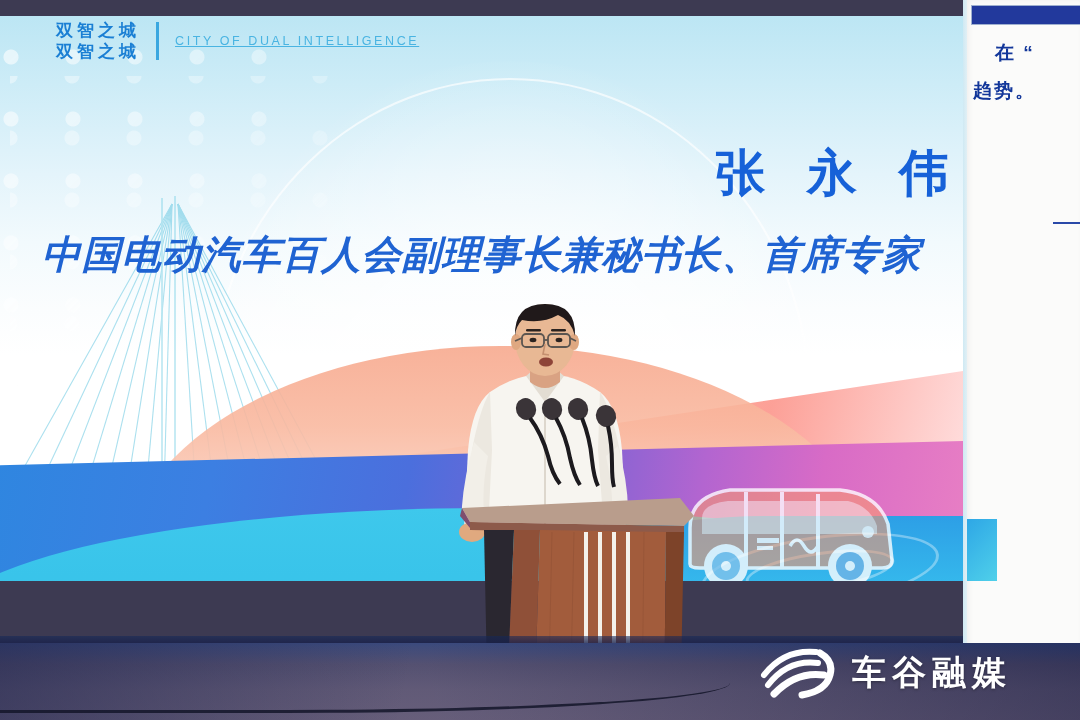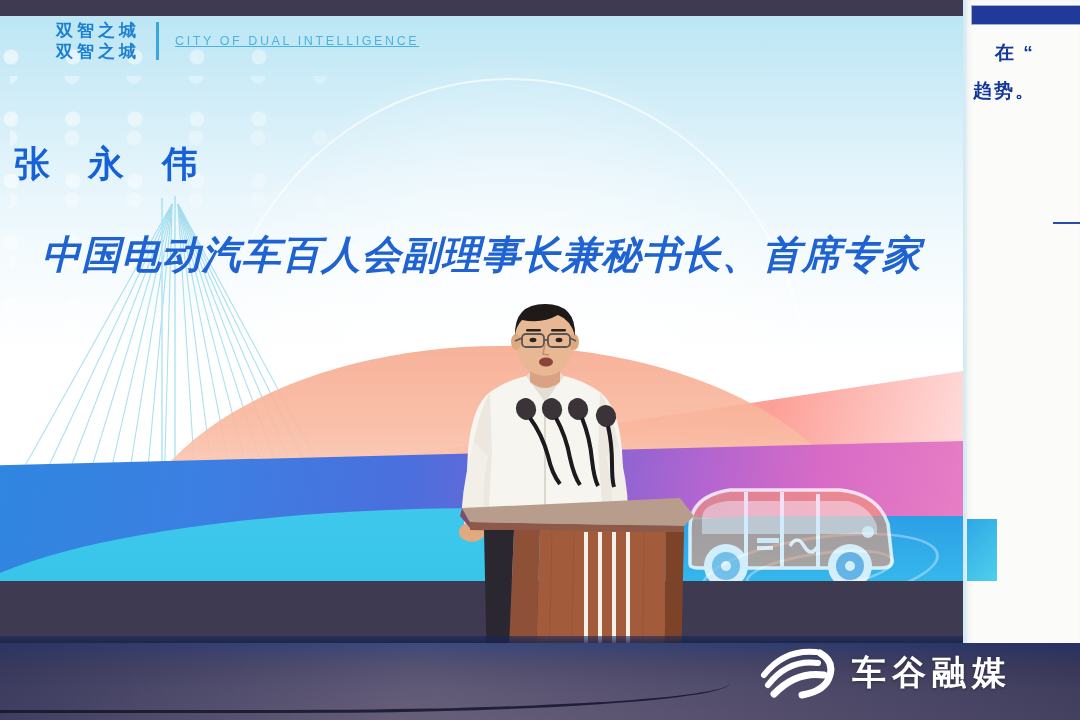--- a/index.html
+++ b/index.html
@@ -110,24 +110,25 @@
     letter-spacing:4px; white-space:nowrap;
   }
   .brand-rule{ width:3px; height:38px; background:#3aa7e0; }
   .brand-en{
     color:#49b4e2; font-size:12.5px; line-height:20px; letter-spacing:2.6px;
     white-space:nowrap; font-weight:500;text-decoration:underline;
   }
 
   
   .speaker-name{
-    position:absolute; left:0; right:0; top:124px; text-align:left;
-    color:#1661d8; font-weight:700; font-size:36px; letter-spacing:14px;
+    position:absolute; left:0; right:0; top:124px; text-align:right;
+    color:#1661d8; font-weight:700; font-size:50px; letter-spacing:14px;
     text-indent:14px;
     font-family:"Liberation Sans","DejaVu Sans",sans-serif;
+    padding-left:16px;
   }
   .speaker-title{
     position:absolute; left:0; right:0; top:212px; text-align:center;
     color:#1f63d2; font-weight:700; font-size:39px; letter-spacing:1px;
     font-family:"Liberation Serif","DejaVu Serif",serif;
     font-style:italic;
   }
 
   
   .bus{ position:absolute; left:672px; top:452px; width:240px; height:150px; opacity:.92; }

